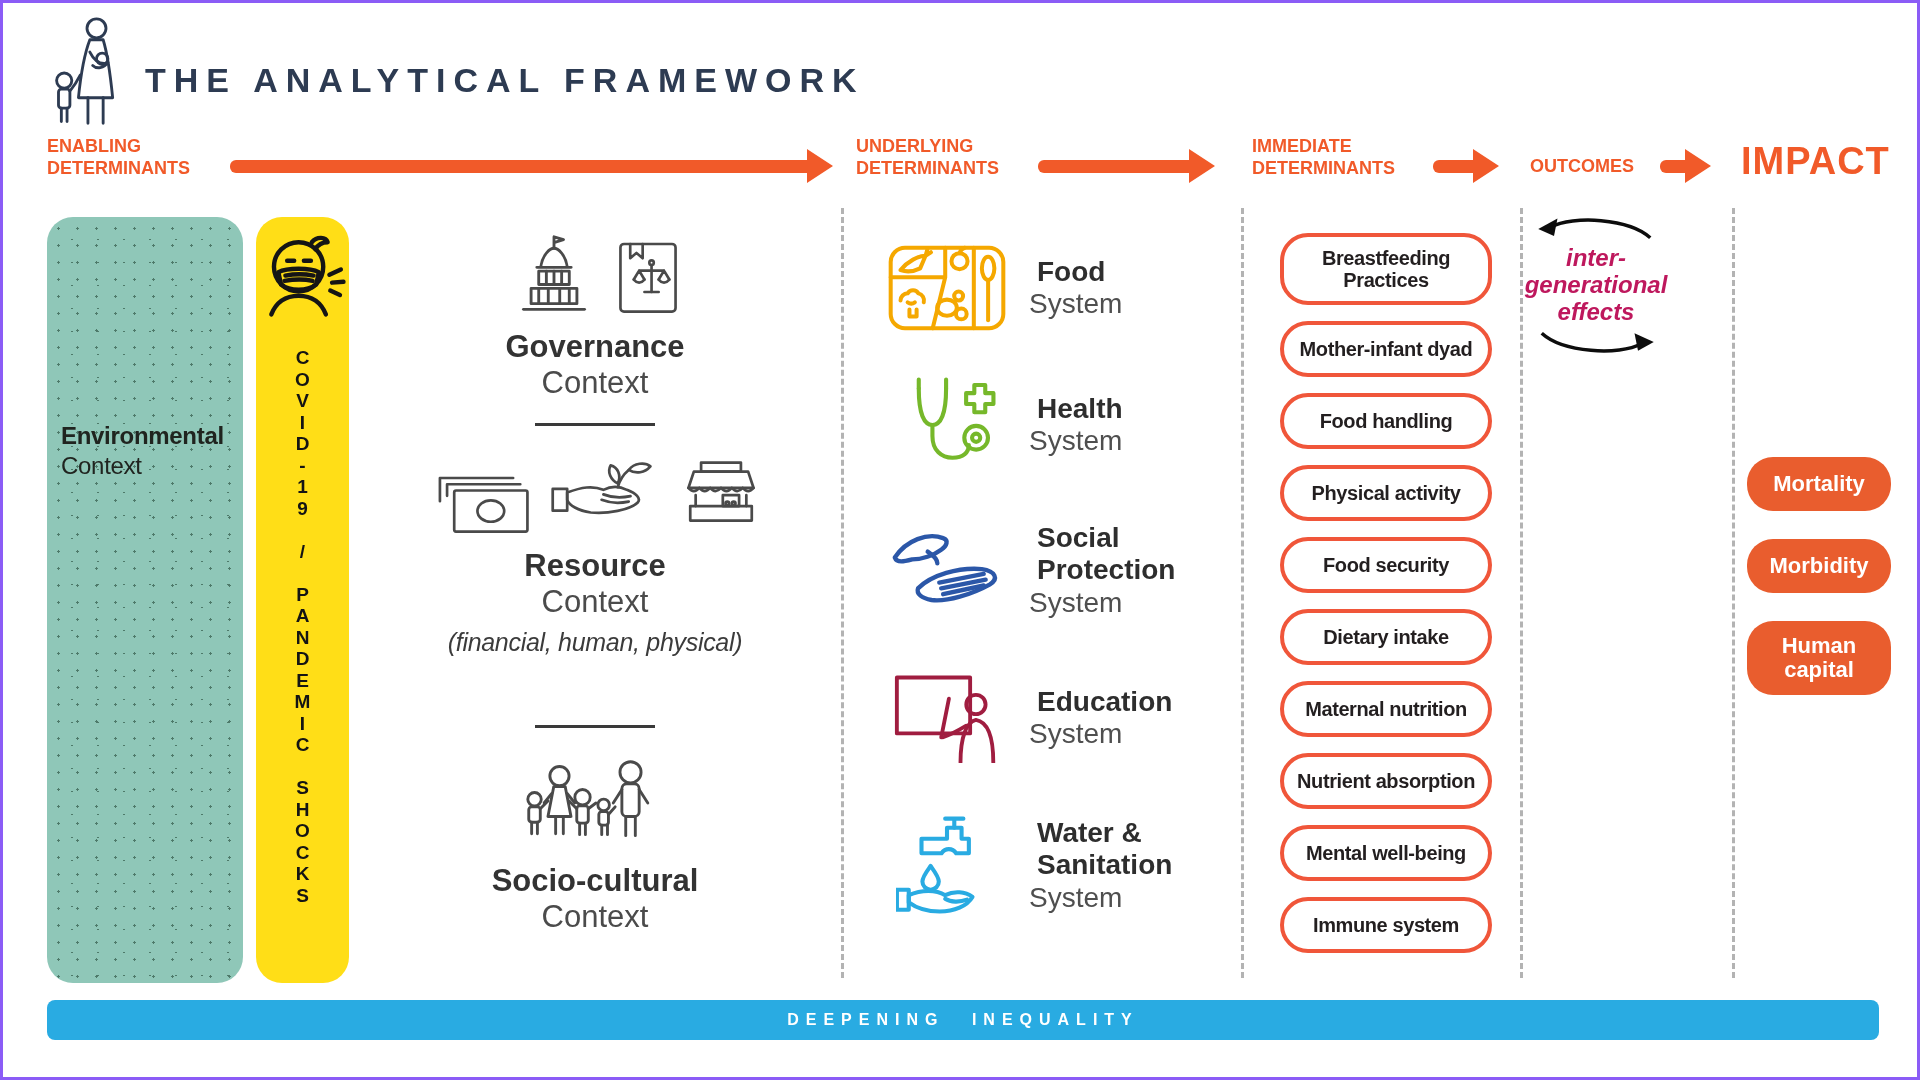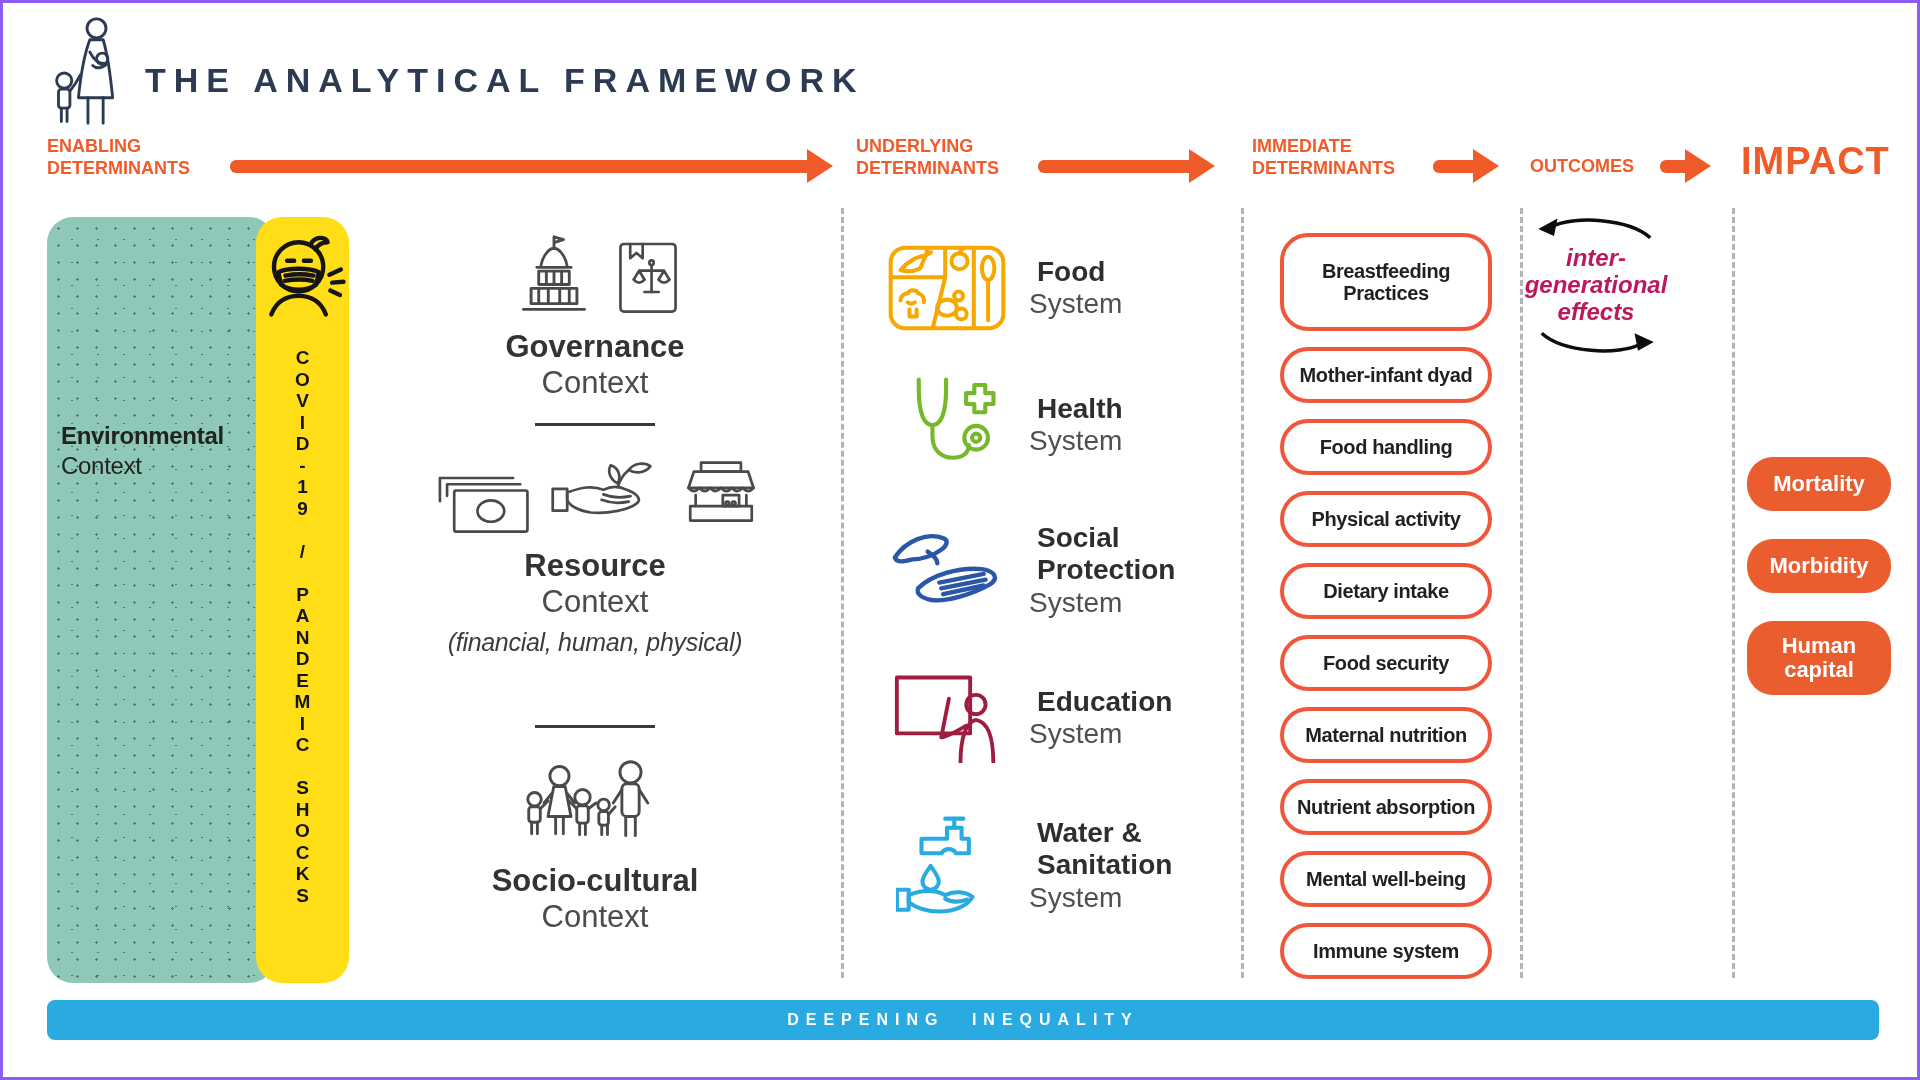--- a/index.html
+++ b/index.html
@@ -30,21 +30,21 @@
     background:var(--orange);border-radius:6px;}
   .harrow .head{position:absolute;right:0;top:0;width:0;height:0;
     border-top:17px solid transparent;border-bottom:17px solid transparent;
     border-left:26px solid var(--orange);}
 
   
   .env-box{position:absolute;left:44px;top:214px;width:196px;height:766px;
     border-radius:26px;background-color:var(--teal);
     background-image:radial-gradient(var(--teal-dot) 1.2px,rgba(0,0,0,0) 1.4px),
       radial-gradient(var(--teal-dot) 1px,rgba(0,0,0,0) 1.2px);
-    background-size:19px 17px,26px 23px;background-position:2px 3px,12px 11px;padding-left:32px;}
+    background-size:19px 17px,26px 23px;background-position:2px 3px,12px 11px;}
   .env-text{position:absolute;left:14px;top:204px;font-size:24px;color:#20241F;
     line-height:1.25;letter-spacing:-0.3px;}
   .env-text .b{font-weight:bold;display:block;}
   .covid-bar{position:absolute;left:253px;top:214px;width:93px;height:766px;
     border-radius:26px;background:var(--yellow);}
   .covid-icon{position:absolute;left:50%;transform:translateX(-50%);top:10px;color:#151515;}
   .covid-text{position:absolute;left:0;right:0;top:130px;text-align:center;
     font-weight:bold;font-size:19px;line-height:21.5px;color:#141414;white-space:pre-line;}
 
   
@@ -65,21 +65,21 @@
   .icon-social{color:var(--social);} .icon-education{color:var(--education);}
   .icon-water{color:var(--water);} .icon-gray{color:var(--gray-icon);}
 
   
   .imm-col{position:absolute;left:1277px;top:230px;width:212px;display:flex;
     flex-direction:column;gap:16px;}
   .det-pill{box-sizing:border-box;height:56px;border:4px solid var(--pill-border);
     border-radius:28px;background:#fff;display:flex;align-items:center;justify-content:center;
     text-align:center;font-weight:bold;font-size:20px;line-height:1.1;color:var(--ink);
     letter-spacing:-0.4px;white-space:pre-line;}
-  .det-pill.tall{height:98px;}
+  .det-pill.tall{height:72px;}
 
   
   .outcome-note{position:absolute;left:1503px;top:212px;width:180px;text-align:center;color:#be185d;}
   .outcome-note .txt{font-size:24px;font-weight:bold;font-style:italic;line-height:1.12;
     white-space:pre-line;margin:2px 0;}
   .out-col{position:absolute;left:1551px;top:428px;width:142px;display:flex;
     flex-direction:column;gap:20px;}
   .out-pill{box-sizing:border-box;height:54px;background:var(--yellow);border-radius:26px;
     display:flex;align-items:center;justify-content:center;text-align:center;font-weight:bold;
     font-size:22px;line-height:1.05;color:var(--ink);letter-spacing:-0.4px;white-space:pre-line;}
@@ -381,22 +381,22 @@
       <div class="reg">System</div>
     </div>
   </div>
 
   <div class="imm-col">
     <div class="det-pill tall">Breastfeeding
 Practices</div>
     <div class="det-pill">Mother-infant dyad</div>
     <div class="det-pill">Food handling</div>
     <div class="det-pill">Physical activity</div>
+    <div class="det-pill">Food security</div>
     <div class="det-pill">Dietary intake</div>
-    <div class="det-pill">Food security</div>
     <div class="det-pill">Maternal nutrition</div>
     <div class="det-pill">Nutrient absorption</div>
     <div class="det-pill">Mental well-being</div>
     <div class="det-pill">Immune system</div>
   </div>
 
   <div class="outcome-note">
     <svg width="132" height="28" viewBox="0 0 140 32" style="margin:0 auto">
       <path d="M132,26 C108,4 44,0 18,14" fill="none" stroke="#0D0D0D" stroke-width="4"></path>
       <polygon points="4,16 26,4 22,24" fill="#0D0D0D"></polygon>

